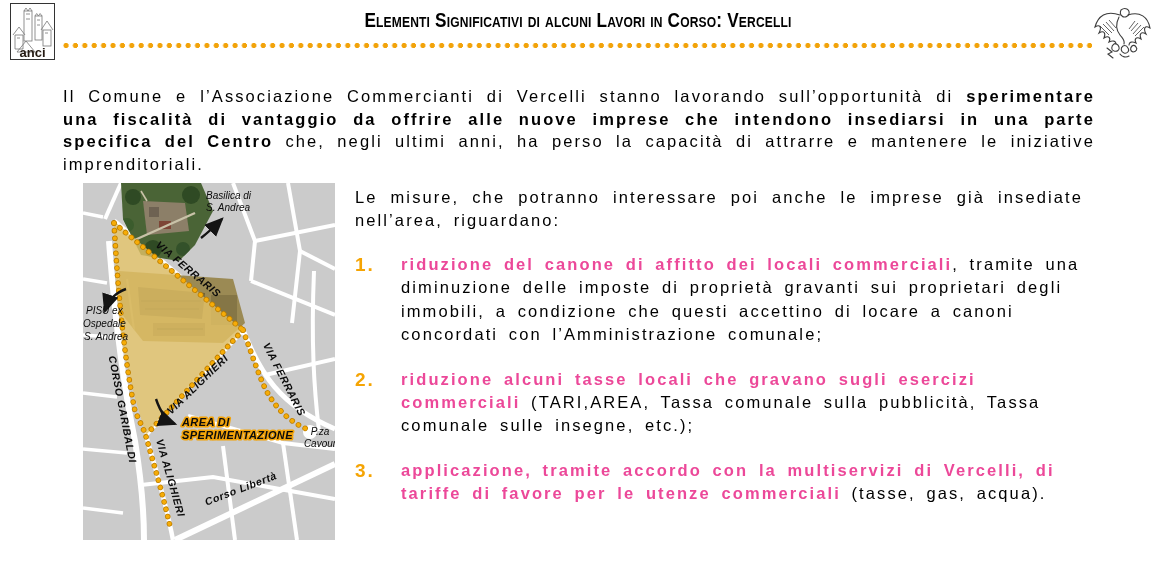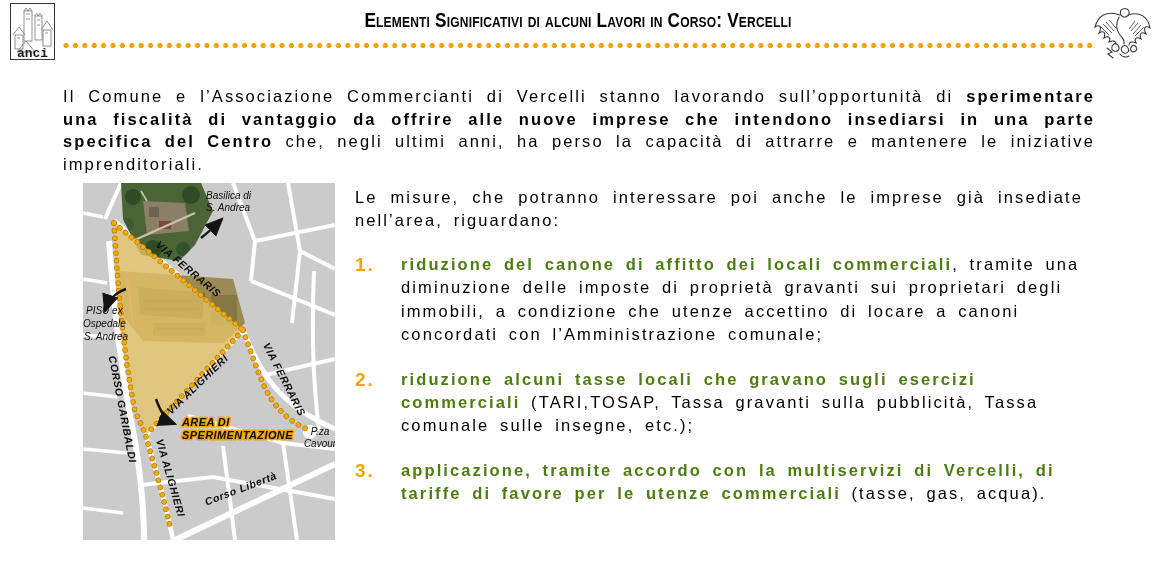--- a/index.html
+++ b/index.html
@@ -1,21 +1,21 @@
 <!DOCTYPE html>
 <html><head>
 <meta charset="utf-8">
 <style>
   html,body{margin:0;padding:0;}
   .page{
     position:relative; width:1156px; height:563px; background:#ffffff;
     font-family:"Liberation Sans", sans-serif; color:#000; overflow:hidden;
   }
   
-  .anci-logo{position:absolute; left:10px; top:3px; width:45px; height:57px;font-family:Liberation Mono, monospace;}
+  .anci-logo{position:absolute; left:10px; top:3px; width:45px; height:57px;}
   .eagle-logo{position:absolute; left:1092px; top:6px; width:60px; height:56px;}
   .slide-title{
     position:absolute; left:0; right:0; top:9px; text-align:center;
     font-size:20px; font-weight:bold; font-variant:small-caps;
     letter-spacing:0.2px; transform:scaleX(0.86);
   }
   .dotted-divider{
     position:absolute; left:62px; top:41px; width:1030px; height:9px;
     background-image:radial-gradient(circle at 4px 4.5px, #F2A30A 2.3px, rgba(0,0,0,0) 2.9px);
     background-size:9.4px 9px; background-repeat:repeat-x;
@@ -39,21 +39,21 @@
   .measures{
     position:absolute; left:355px; top:186px; width:740px;
     font-size:16.5px; line-height:23px; letter-spacing:2.1px; word-spacing:4px;
   }
   .measures-lead{text-align:justify; margin:0 12px 21px 0;}
   .measure-item{display:grid; grid-template-columns:46px 1fr; margin-bottom:21px;}
   .measure-number{
     color:#F5A403; font-size:19px; font-weight:bold; letter-spacing:2px; line-height:23px;
   }
   .measure-text{line-height:23.4px;}
-  .measure-text b{color:#4d7c0f;}
+  .measure-text b{color:#ec4899;}
 </style>
 </head>
 <body>
 
 <div class="page">
 
   <div class="anci-logo">
     <svg width="45" height="57" viewBox="0 0 45 57">
       <rect x="0.5" y="0.5" width="44" height="56" fill="#fff" stroke="#333" stroke-width="1"></rect>
       <g stroke="#777" stroke-width="0.8" fill="none">
@@ -211,26 +211,26 @@
       <text class="area-label" x="99" y="243">AREA DI</text>
       <text class="area-label" x="99" y="256">SPERIMENTAZIONE</text>
     </svg>
   </div>
 
   <div class="measures">
     <p class="measures-lead">Le misure, che potranno interessare poi anche le imprese già insediate nell’area, riguardano:</p>
 
     <div class="measure-item">
       <div class="measure-number">1.</div>
-      <div class="measure-text"><b>riduzione del canone di affitto dei locali commerciali</b><span>, tramite una diminuzione delle imposte di proprietà gravanti sui proprietari degli immobili, a condizione che utenze accettino di locare a canoni concordati con l’Amministrazione comunale;</span></div>
+      <div class="measure-text"><b>riduzione del canone di affitto dei locali commerciali</b><span>, tramite una diminuzione delle imposte di proprietà gravanti sui proprietari degli immobili, a condizione che questi accettino di locare a canoni concordati con l’Amministrazione comunale;</span></div>
     </div>
 
     <div class="measure-item">
       <div class="measure-number">2.</div>
-      <div class="measure-text"><b>riduzione alcuni tasse locali che gravano sugli esercizi commerciali</b><span> (TARI,TOSAP, Tassa gravanti sulla pubblicità, Tassa comunale sulle insegne, etc.);</span></div>
+      <div class="measure-text"><b>riduzione alcuni tasse locali che gravano sugli esercizi commerciali</b><span> (TARI,AREA, Tassa comunale sulla pubblicità, Tassa comunale sulle insegne, etc.);</span></div>
     </div>
 
     <div class="measure-item">
       <div class="measure-number">3.</div>
       <div class="measure-text"><b>applicazione, tramite accordo con la multiservizi di Vercelli, di tariffe di favore per le utenze commerciali</b><span> (tasse, gas, acqua).</span></div>
     </div>
   </div>
 
 </div>
 

